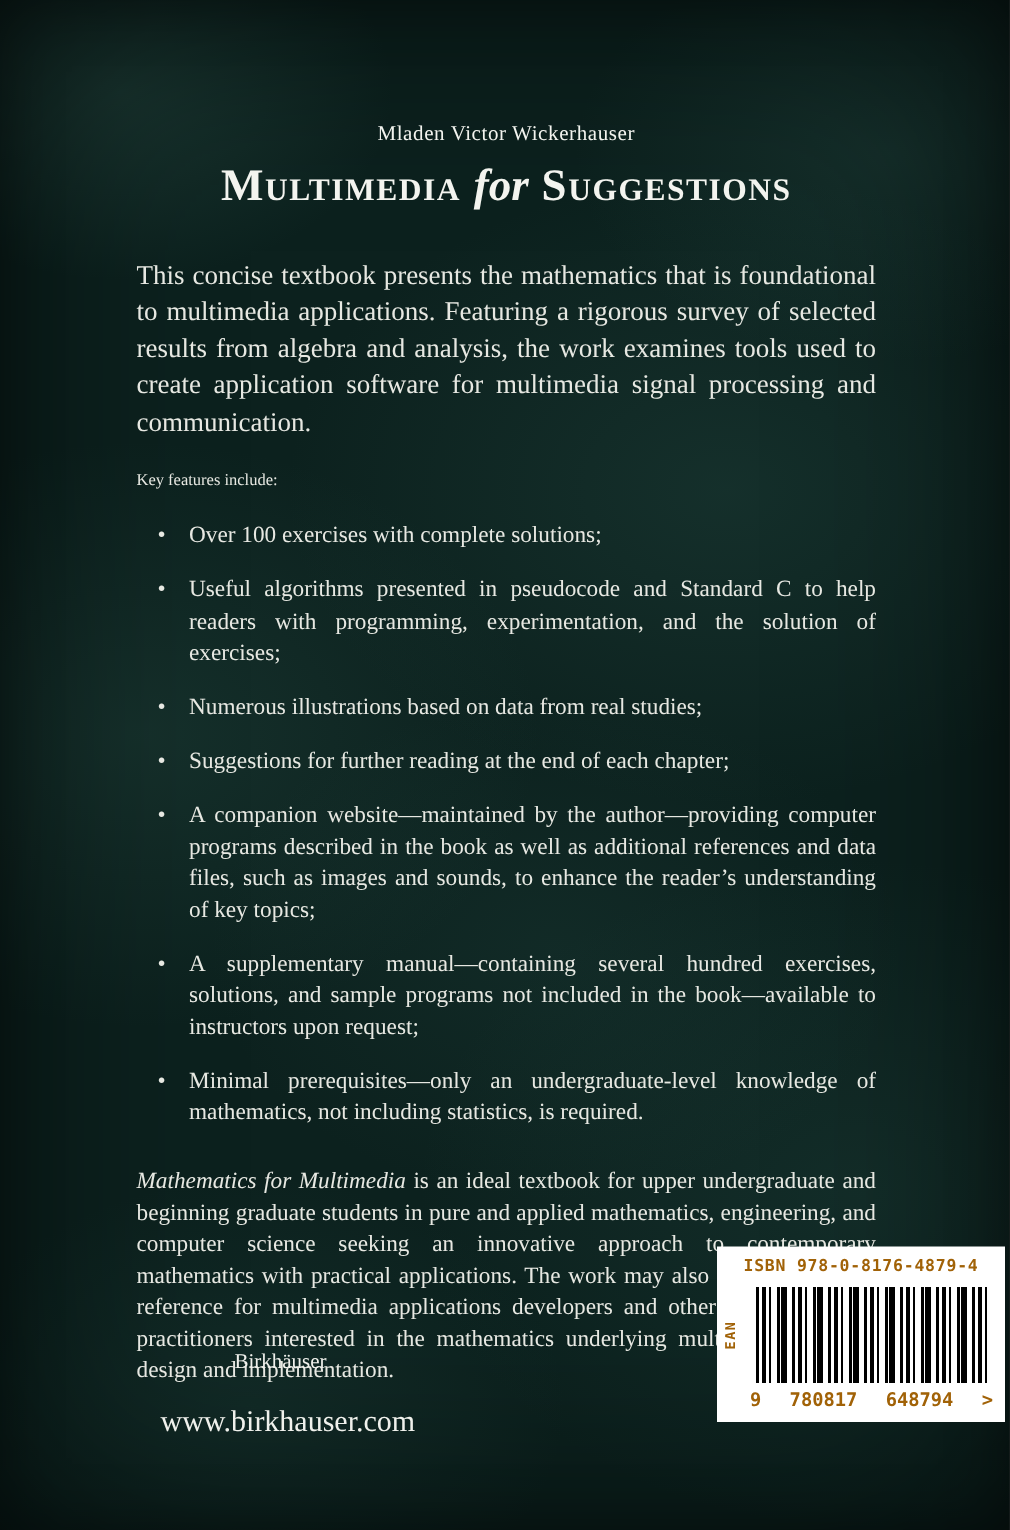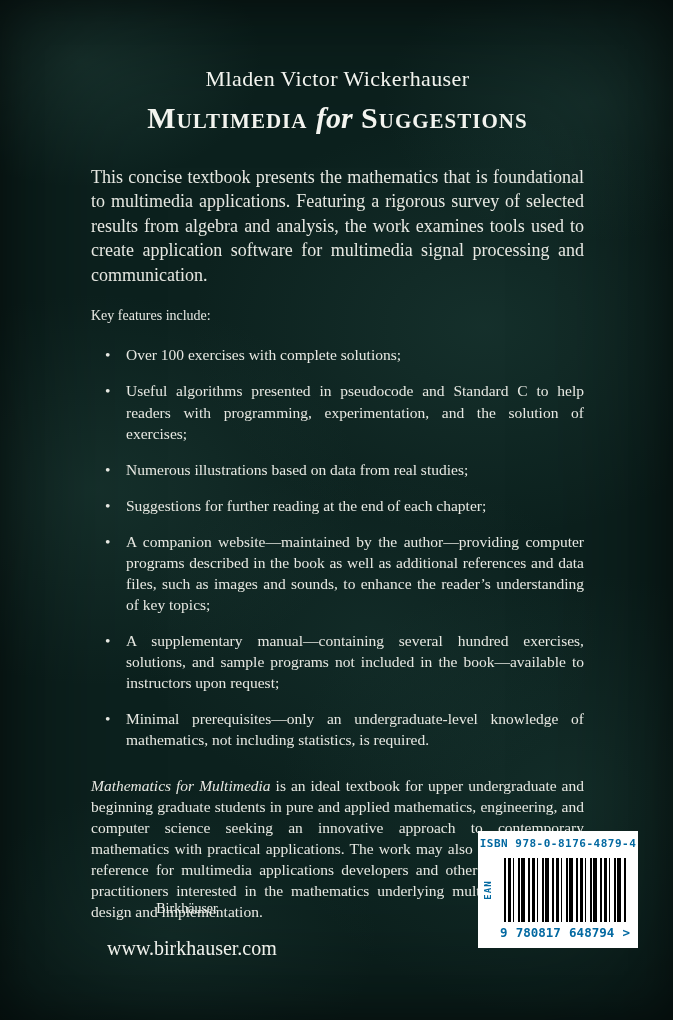--- a/index.html
+++ b/index.html
@@ -22,43 +22,43 @@
   }
   .vignette{
     position:absolute;inset:0;pointer-events:none;
     box-shadow:inset 0 0 140px rgba(0,0,0,0.6), inset 0 0 40px rgba(0,0,0,0.35);
   }
   .content{
     position:absolute;left:91px;right:89px;top:66px;
   }
   .author{
     text-align:center;
-    font-size:22px;
+    font-size:14px;
     letter-spacing:0.4px;
     color:#f3f4ef;
-    margin:0 0 9px 0;
+    margin:16px 0 9px 0;
   }
   .title{
     text-align:center;
     font-size:30px;
     letter-spacing:1px;
     color:#f3f4ef;
     margin:0 0 30px 0;
     white-space:nowrap;
   }
   .title .sc{font-variant:small-caps;}
   .title .for{font-style:italic;font-size:30px;letter-spacing:0;}
   .para{
     font-size:18px;
     line-height:1.36;
     text-align:justify;
     margin:0 0 21px 0;
   }
   .heading{
-    font-size:14px;
+    font-size:11px;
     margin:0 0 20px 0;
   }
   ul.features{
     list-style:none;
     margin:0 0 24px 0;
     padding:0 0 0 14px;
   }
   ul.features li{
     position:relative;
     padding-left:21px;
@@ -82,23 +82,23 @@
     left:91px;top:901px;
     width:192px;
     text-align:center;
     color:#f0f1ec;
   }
   .publisher .name{font-size:14px;line-height:1.2;margin:0;}
   .publisher .site{font-size:20px;line-height:1.4;margin:16px;}
   .barcode{
     position:absolute;
     left:478px;top:831px;
-    width:160px;height:117px;
+    width:192px;height:117px;
     background:#ffffff;
-    color:#0369a1;
+    color:#a16207;
   }
   .barcode .isbn{
     text-align:center;
     padding-top:6px;
     font-family:"DejaVu Sans Mono", monospace;
     font-size:11px;
     font-weight:bold;
     letter-spacing:0.5px;
   }
   .barcode .ean{

